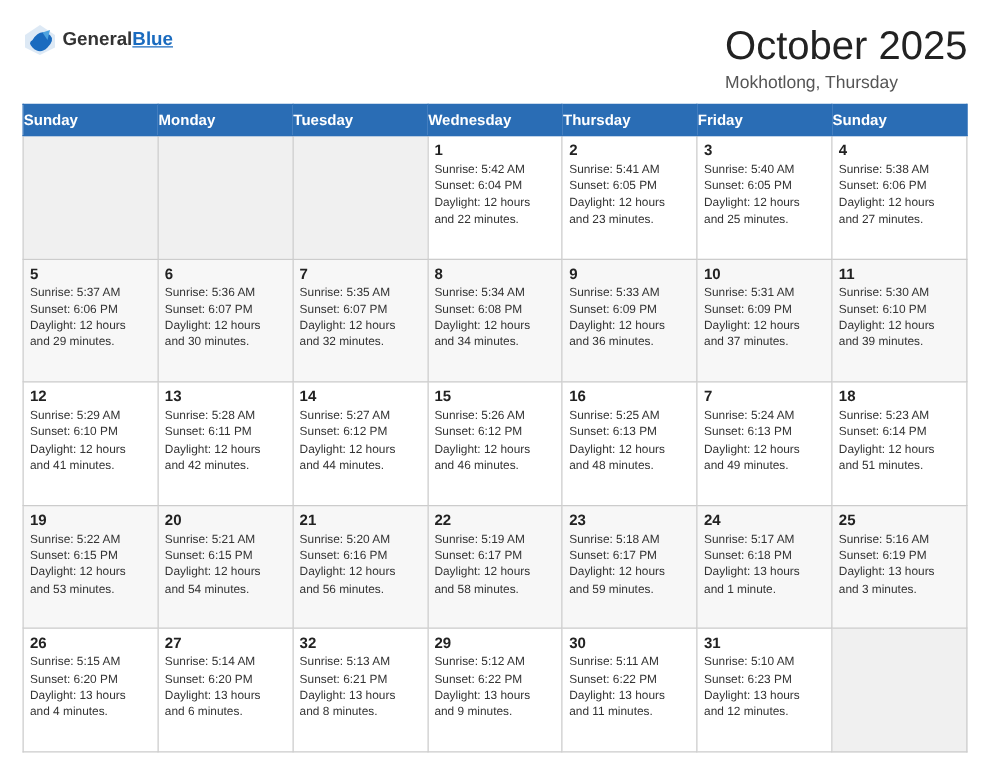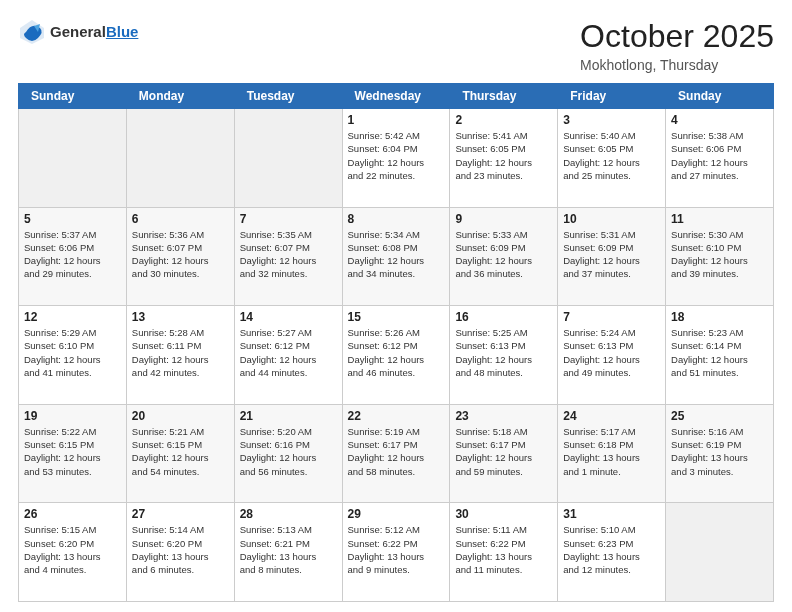--- a/index.html
+++ b/index.html
@@ -65,21 +65,21 @@
       flex: 1;
       border: 1px solid #ccc;
       border-collapse: collapse;
       width: 100%;
       table-layout: fixed;
     }
     .calendar th {
       background: #2a6db5;
       color: #fff;
       font-size: 12px;
-      padding: 5px 12px;
+      padding: 5px 0;
       text-align: left;
       border: 1px solid #2a6db5;
     }
     .calendar td {
       border: 1px solid #ccc;
       vertical-align: top;
       padding: 4px 5px;
       font-size: 10px;
       color: #333;
       height: 82px;
@@ -253,21 +253,21 @@
         <tr>
           <td>
             <span class="day-num">26</span>
             <div class="day-info">Sunrise: 5:15 AM<br>Sunset: 6:20 PM<br>Daylight: 13 hours<br>and 4 minutes.</div>
           </td>
           <td>
             <span class="day-num">27</span>
             <div class="day-info">Sunrise: 5:14 AM<br>Sunset: 6:20 PM<br>Daylight: 13 hours<br>and 6 minutes.</div>
           </td>
           <td>
-            <span class="day-num">28</span>
+            <span class="day-num">32</span>
             <div class="day-info">Sunrise: 5:13 AM<br>Sunset: 6:21 PM<br>Daylight: 13 hours<br>and 8 minutes.</div>
           </td>
           <td>
             <span class="day-num">29</span>
             <div class="day-info">Sunrise: 5:12 AM<br>Sunset: 6:22 PM<br>Daylight: 13 hours<br>and 9 minutes.</div>
           </td>
           <td>
             <span class="day-num">30</span>
             <div class="day-info">Sunrise: 5:11 AM<br>Sunset: 6:22 PM<br>Daylight: 13 hours<br>and 11 minutes.</div>
           </td>

